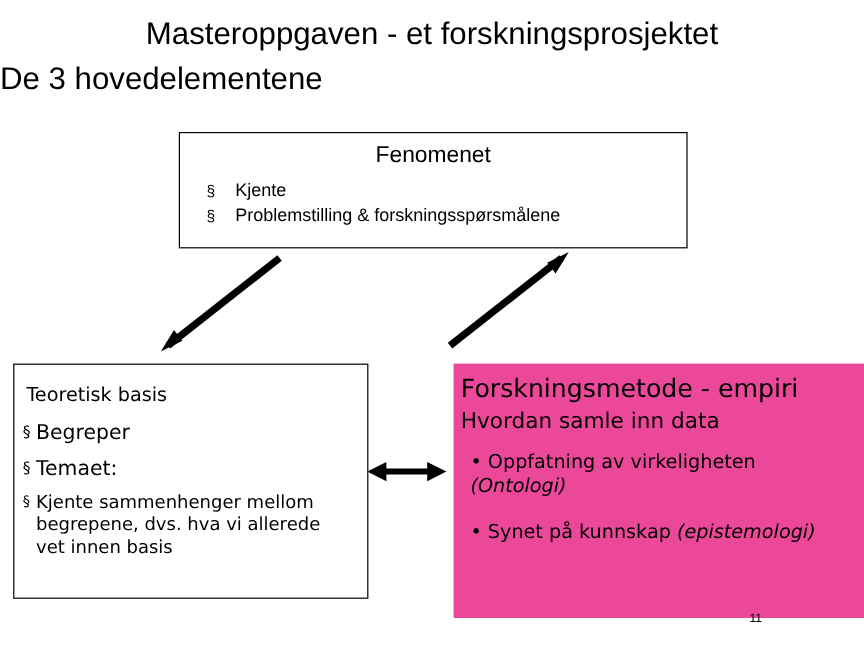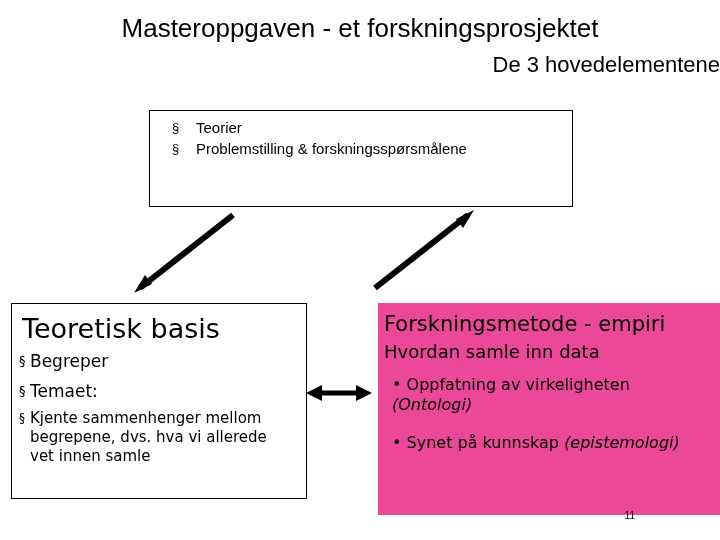--- a/index.html
+++ b/index.html
@@ -29,22 +29,22 @@
     font-size: 26px;
     line-height: 32px;
     color: #000000;
     font-family: "Liberation Sans", sans-serif;
   }
   .subtitle {
     position: absolute;
     top: 52px;
     left: 0;
     width: 720px;
-    text-align: right;
-    font-size: 22px;
+    text-align: left;
+    font-size: 26px;
     line-height: 26px;
     color: #000000;
   }
 
   
   .box-top {
     position: absolute;
     left: 149px;
     top: 110px;
     width: 424px;
@@ -83,21 +83,21 @@
     position: absolute;
     left: 11px;
     top: 303px;
     width: 296px;
     height: 196px;
     border: 1px solid #000000;
     box-sizing: border-box;
     background: #ffffff;
   }
   .box-left .head {
-    font-size: 27px;
+    font-size: 16px;
     line-height: 27px;
     margin: 11px 0 0 10px;
     font-family: "DejaVu Sans", sans-serif;
   }
   .box-left .row {
     margin: 8px 0 0 7px;
     font-size: 17px;
     line-height: 22px;
     font-family: "DejaVu Sans", sans-serif;
     position: relative;
@@ -205,45 +205,46 @@
     </g>
 
     <g>
       <line x1="318" y1="393" x2="360" y2="393" stroke="#000000" stroke-width="5"></line>
       <polygon points="306,393 322,385 322,401" fill="#000000"></polygon>
       <polygon points="372,393 356,385 356,401" fill="#000000"></polygon>
     </g>
   </svg>
 
   <div class="box-top">
+    <div class="head">Fenomenet</div>
     <ul>
       <li>
         <span class="bullet">§</span>
-        <span>Teorier</span>
+        <span>Kjente</span>
       </li>
       <li>
         <span class="bullet">§</span>
         <span>Problemstilling &amp; forskningsspørsmålene</span>
       </li>
     </ul>
   </div>
 
   <div class="box-left">
     <div class="head">Teoretisk basis</div>
     <div class="row">
       <span class="bullet">§</span>
       <span>Begreper</span>
     </div>
     <div class="row">
       <span class="bullet">§</span>
       <span>Temaet:</span>
     </div>
     <div class="rowsmall">
       <span class="bullet">§</span>
-      <span>Kjente sammenhenger mellom begrepene, dvs. hva vi allerede vet innen samle</span>
+      <span>Kjente sammenhenger mellom begrepene, dvs. hva vi allerede vet innen basis</span>
     </div>
   </div>
 
   <div class="box-right">
     <div class="head">Forskningsmetode - empiri</div>
     <div class="sub">Hvordan samle inn data</div>
     <div class="dotline">
       <span>•</span>
       <span>Oppfatning av virkeligheten</span><br>
       <i>(Ontologi)</i>

